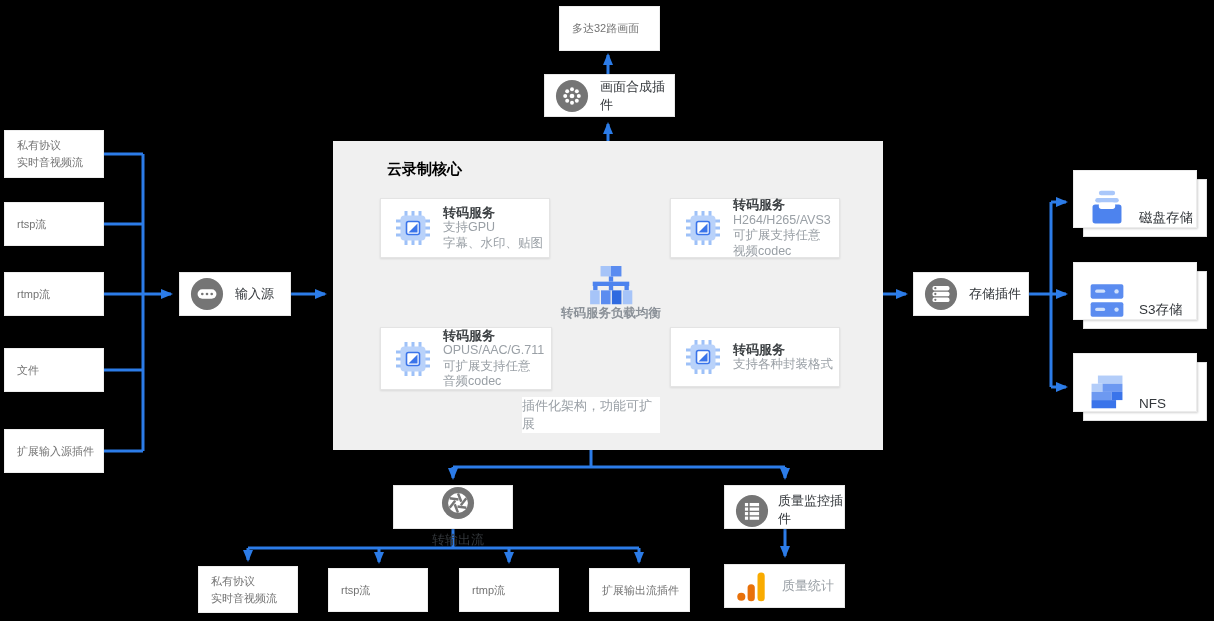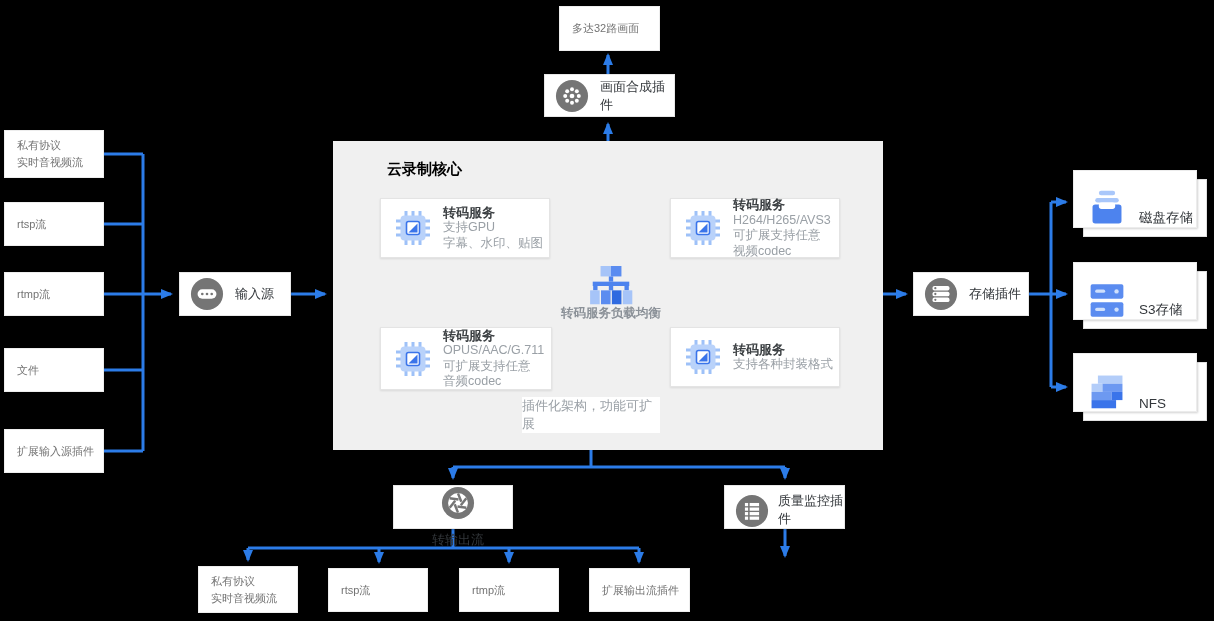--- a/index.html
+++ b/index.html
@@ -351,20 +351,30 @@
           <rect x="10.5" y="19.1" width="3.4" height="3.4"></rect>
             <rect x="15.5" y="19.1" width="10" height="3.4"></rect>
           <rect x="10.5" y="23.9" width="3.4" height="3.4"></rect>
             <rect x="15.5" y="23.9" width="10" height="3.4"></rect>
         </g>
       </svg>
     </span>
     <span>质量监控插件</span>
   </div>
 
+  <div class="node" style="left:724px;top:564px;width:121px;height:44px;">
+    <span>
+      <svg width="36" height="36" viewBox="0 0 40 40">
+        <circle cx="7" cy="32" r="4.5" fill="#e8710a"></circle>
+        <rect x="14" y="18" width="8" height="19" rx="4" fill="#e8710a"></rect>
+        <rect x="25" y="5" width="8" height="32" rx="4" fill="#f9ab00"></rect>
+      </svg>
+    </span>
+    <span class="gray-label">质量统计</span>
+  </div>
 
   <div class="box prewrap" style="left:198px;top:566px;width:100px;height:47px;">私有协议
 实时音视频流</div>
   <div class="box" style="left:328px;top:568px;width:100px;height:44px;">rtsp流</div>
   <div class="box" style="left:459px;top:568px;width:100px;height:44px;">rtmp流</div>
   <div class="box" style="left:589px;top:568px;width:101px;height:44px;">扩展输出流插件</div>
 
 </div>
 
 </body></html>

